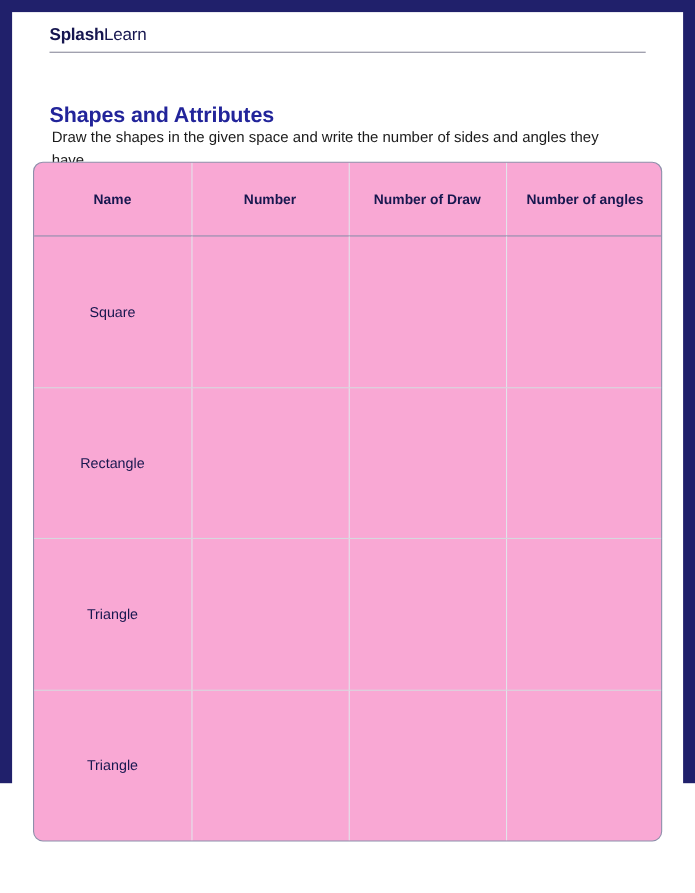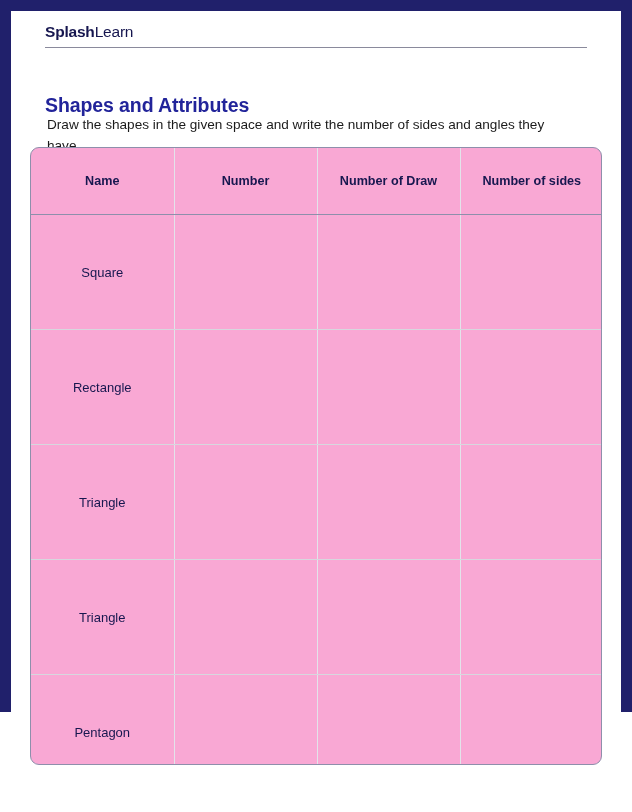--- a/index.html
+++ b/index.html
@@ -165,21 +165,21 @@
           <col class="col-name">
           <col class="col-shape">
           <col class="col-sides">
           <col class="col-angles">
         </colgroup>
         <thead>
           <tr>
             <th>Name</th>
             <th>Number</th>
             <th>Number of Draw</th>
-            <th>Number of sides</th>
+            <th>Number of angles</th>
           </tr>
         </thead>
         <tbody>
           <tr>
             <td>
                 <span class="row-label">Square</span>
               </td>
             <td>
                 <span class="answer-cell"></span>
               </td>
@@ -214,34 +214,20 @@
             <td>
                 <span class="answer-cell"></span>
               </td>
             <td>
                 <span class="answer-cell"></span>
               </td>
           </tr>
           <tr>
             <td>
                 <span class="row-label">Triangle</span>
-              </td>
-            <td>
-                <span class="answer-cell"></span>
-              </td>
-            <td>
-                <span class="answer-cell"></span>
-              </td>
-            <td>
-                <span class="answer-cell"></span>
-              </td>
-          </tr>
-          <tr>
-            <td>
-                <span class="row-label">Pentagon</span>
               </td>
             <td>
                 <span class="answer-cell"></span>
               </td>
             <td>
                 <span class="answer-cell"></span>
               </td>
             <td>
                 <span class="answer-cell"></span>
               </td>

